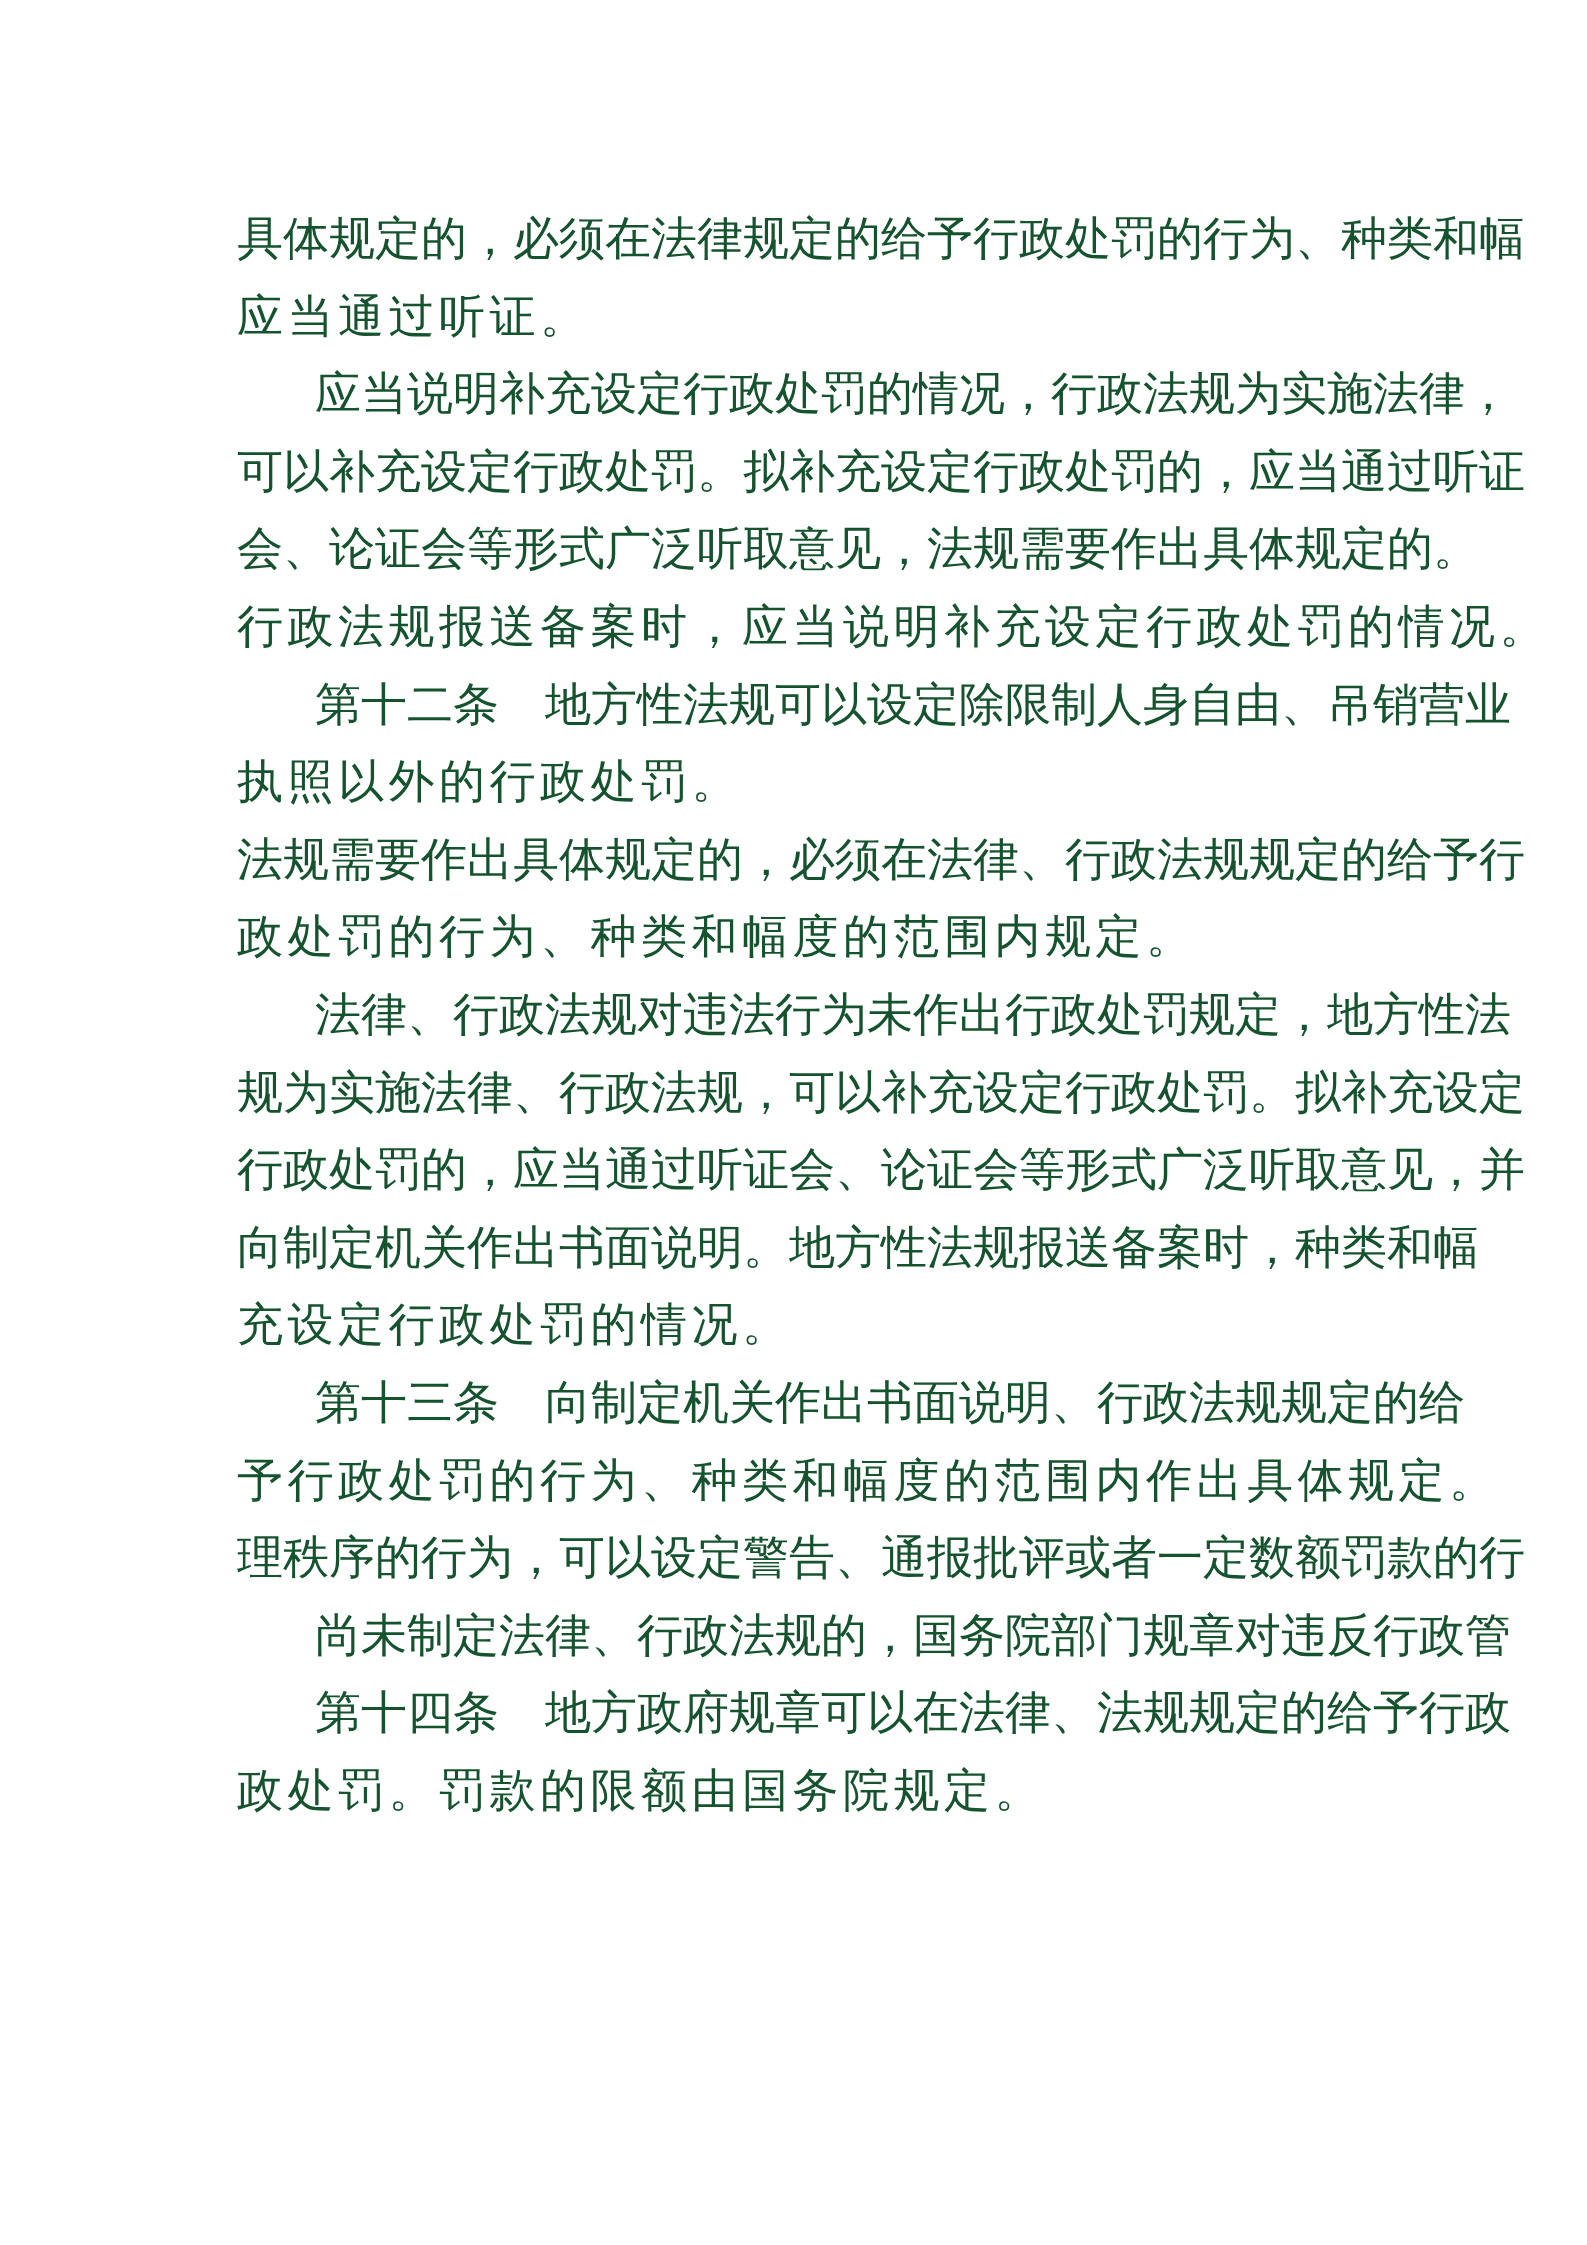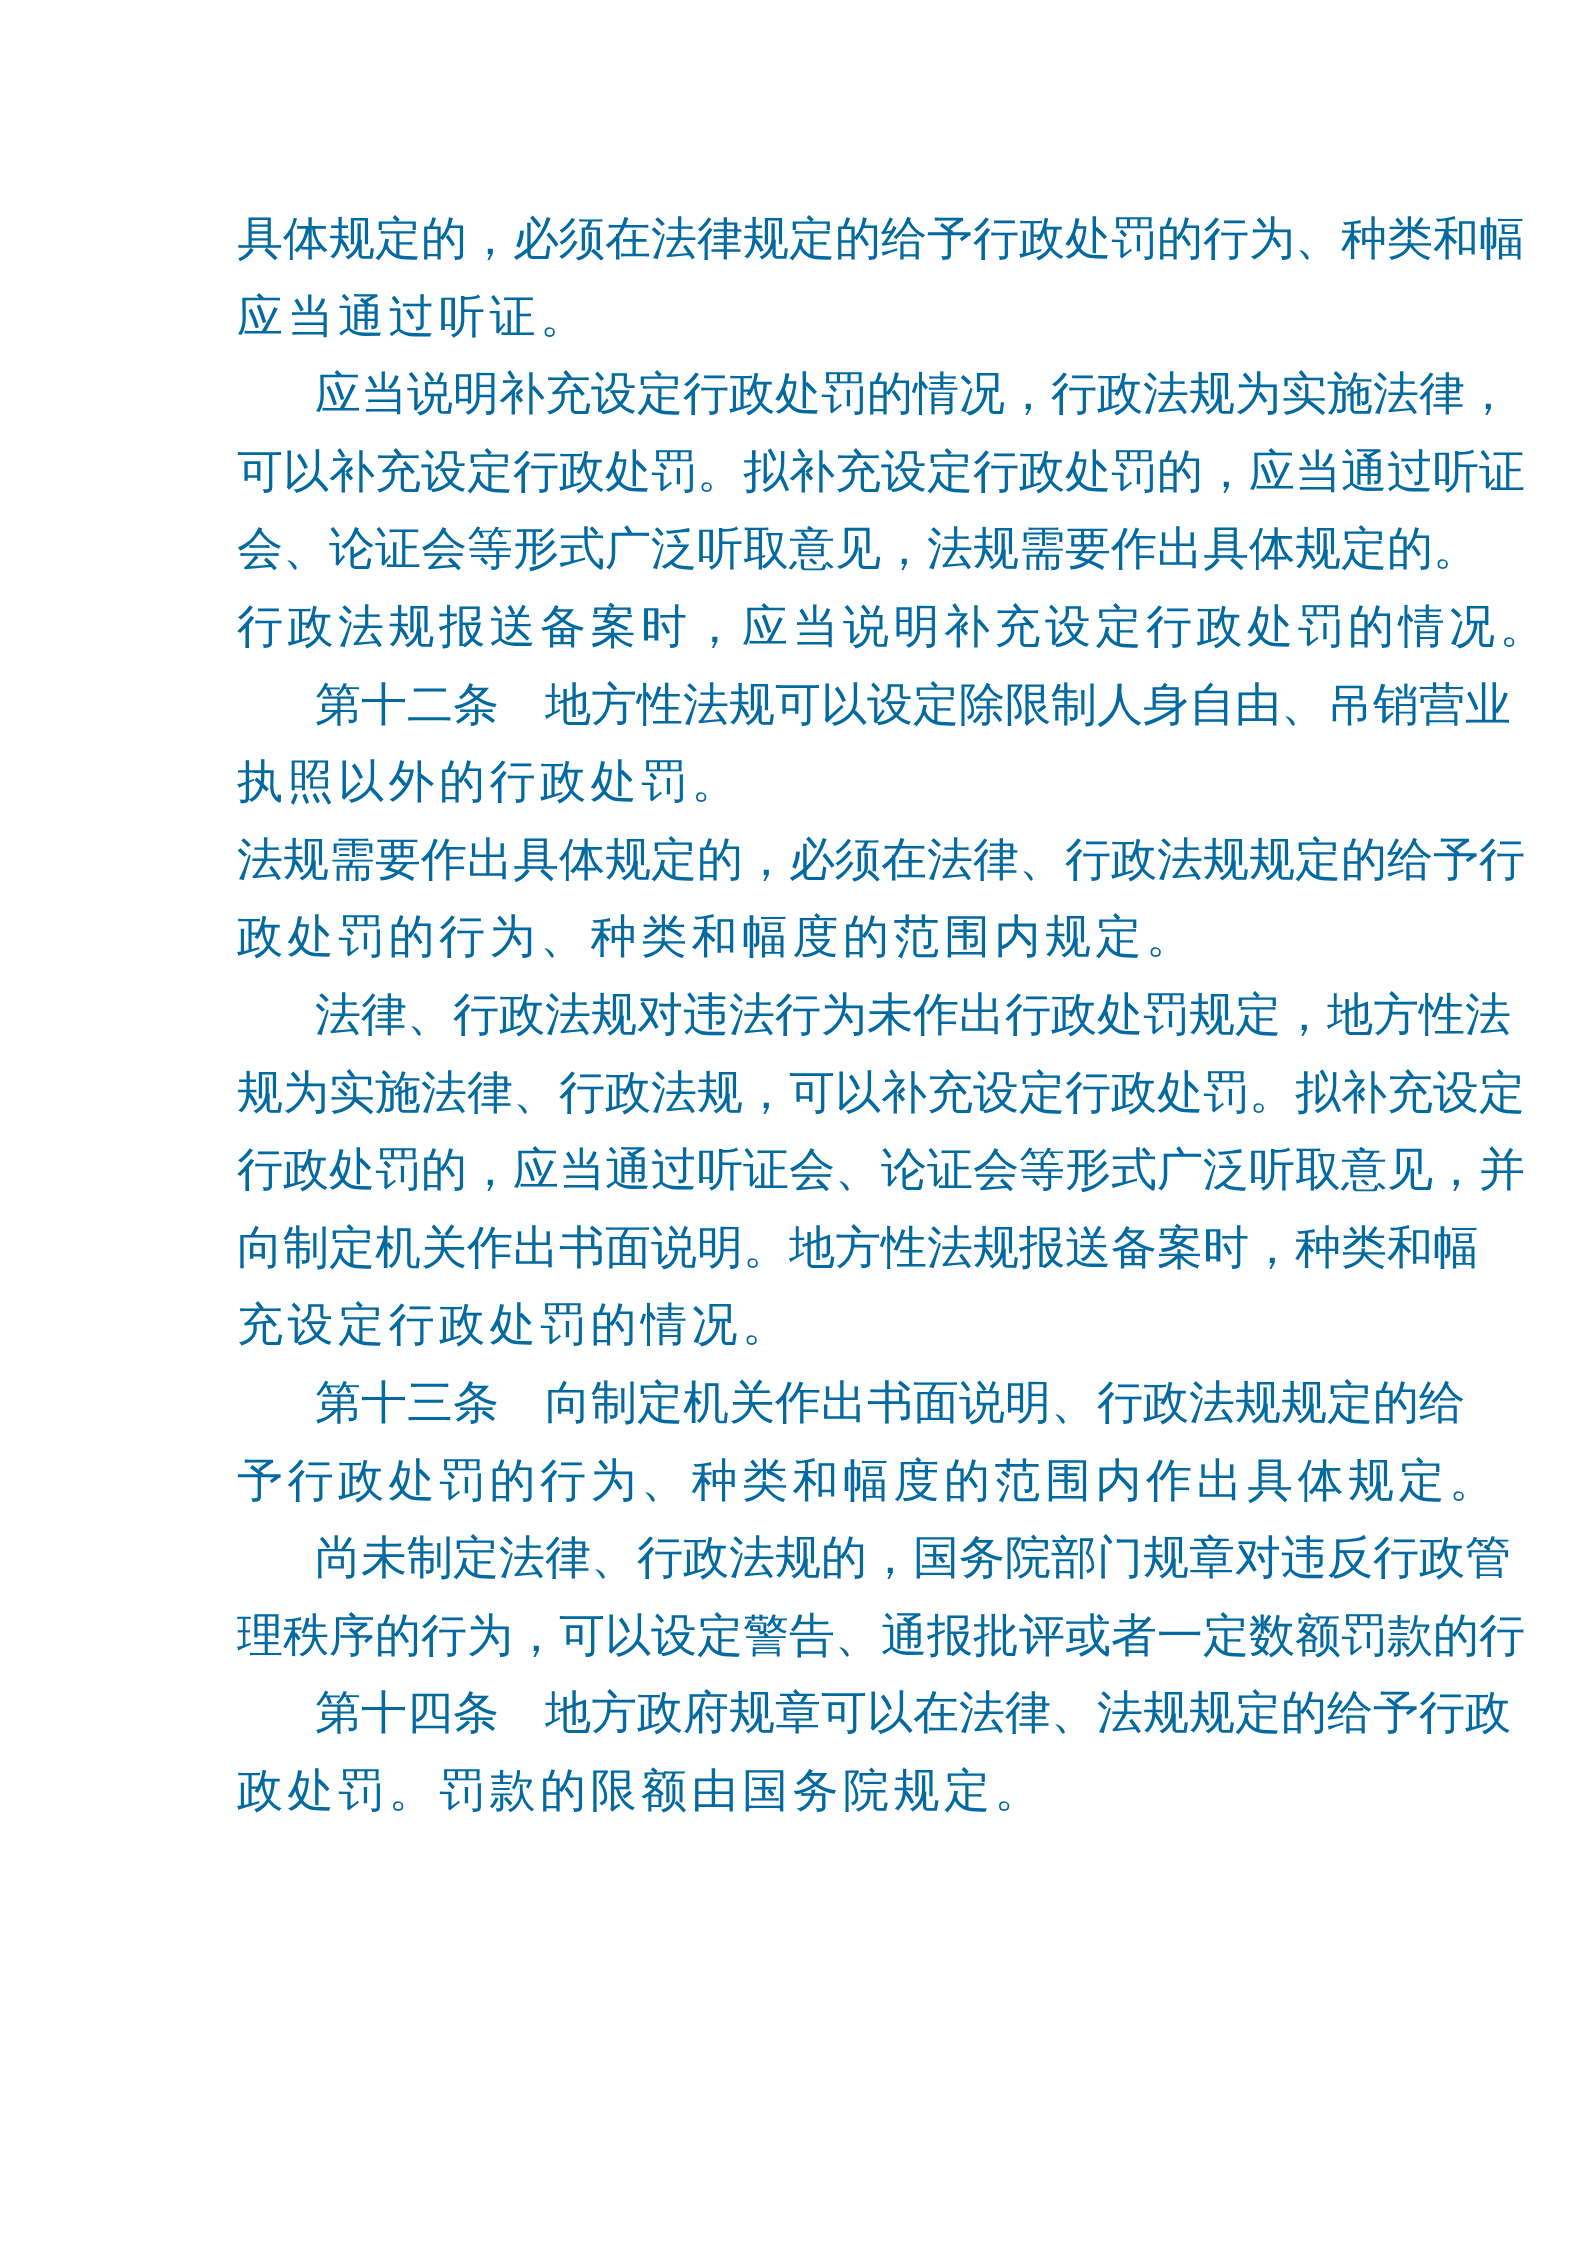--- a/index.html
+++ b/index.html
@@ -17,21 +17,21 @@
       position: absolute;
       left: 237px;
       top: 200px;
       width: 1118px;
     }
     .line {
       height: 77.6px;
       line-height: 77.6px;
       font-family: Liberation Sans, sans-serif;
       font-size: 46px;
-      color: #0369a1;
+      color: #14532d;
       white-space: nowrap;
       letter-spacing: 4.5px;
     }
     .line.justify {
       text-align: justify;
       text-align-last: justify;
       letter-spacing: 0;
     }
     .indent {
       padding-left: 78px;
@@ -51,17 +51,17 @@
   <div class="line">执照以外的行政处罚。</div>
   <div class="line justify">法规需要作出具体规定的，必须在法律、行政法规规定的给予行</div>
   <div class="line">政处罚的行为、种类和幅度的范围内规定。</div>
   <div class="line justify indent">法律、行政法规对违法行为未作出行政处罚规定，地方性法</div>
   <div class="line justify">规为实施法律、行政法规，可以补充设定行政处罚。拟补充设定</div>
   <div class="line justify">行政处罚的，应当通过听证会、论证会等形式广泛听取意见，并</div>
   <div class="line justify">向制定机关作出书面说明。地方性法规报送备案时，种类和幅</div>
   <div class="line">充设定行政处罚的情况。</div>
   <div class="line justify indent">第十三条　向制定机关作出书面说明、行政法规规定的给</div>
   <div class="line">予行政处罚的行为、种类和幅度的范围内作出具体规定。</div>
+  <div class="line justify">理秩序的行为，可以设定警告、通报批评或者一定数额罚款的行</div>
   <div class="line justify indent">尚未制定法律、行政法规的，国务院部门规章对违反行政管</div>
-  <div class="line justify">理秩序的行为，可以设定警告、通报批评或者一定数额罚款的行</div>
   <div class="line justify indent">第十四条　地方政府规章可以在法律、法规规定的给予行政</div>
   <div class="line">政处罚。罚款的限额由国务院规定。</div>
 </div>
 
 </body></html>

